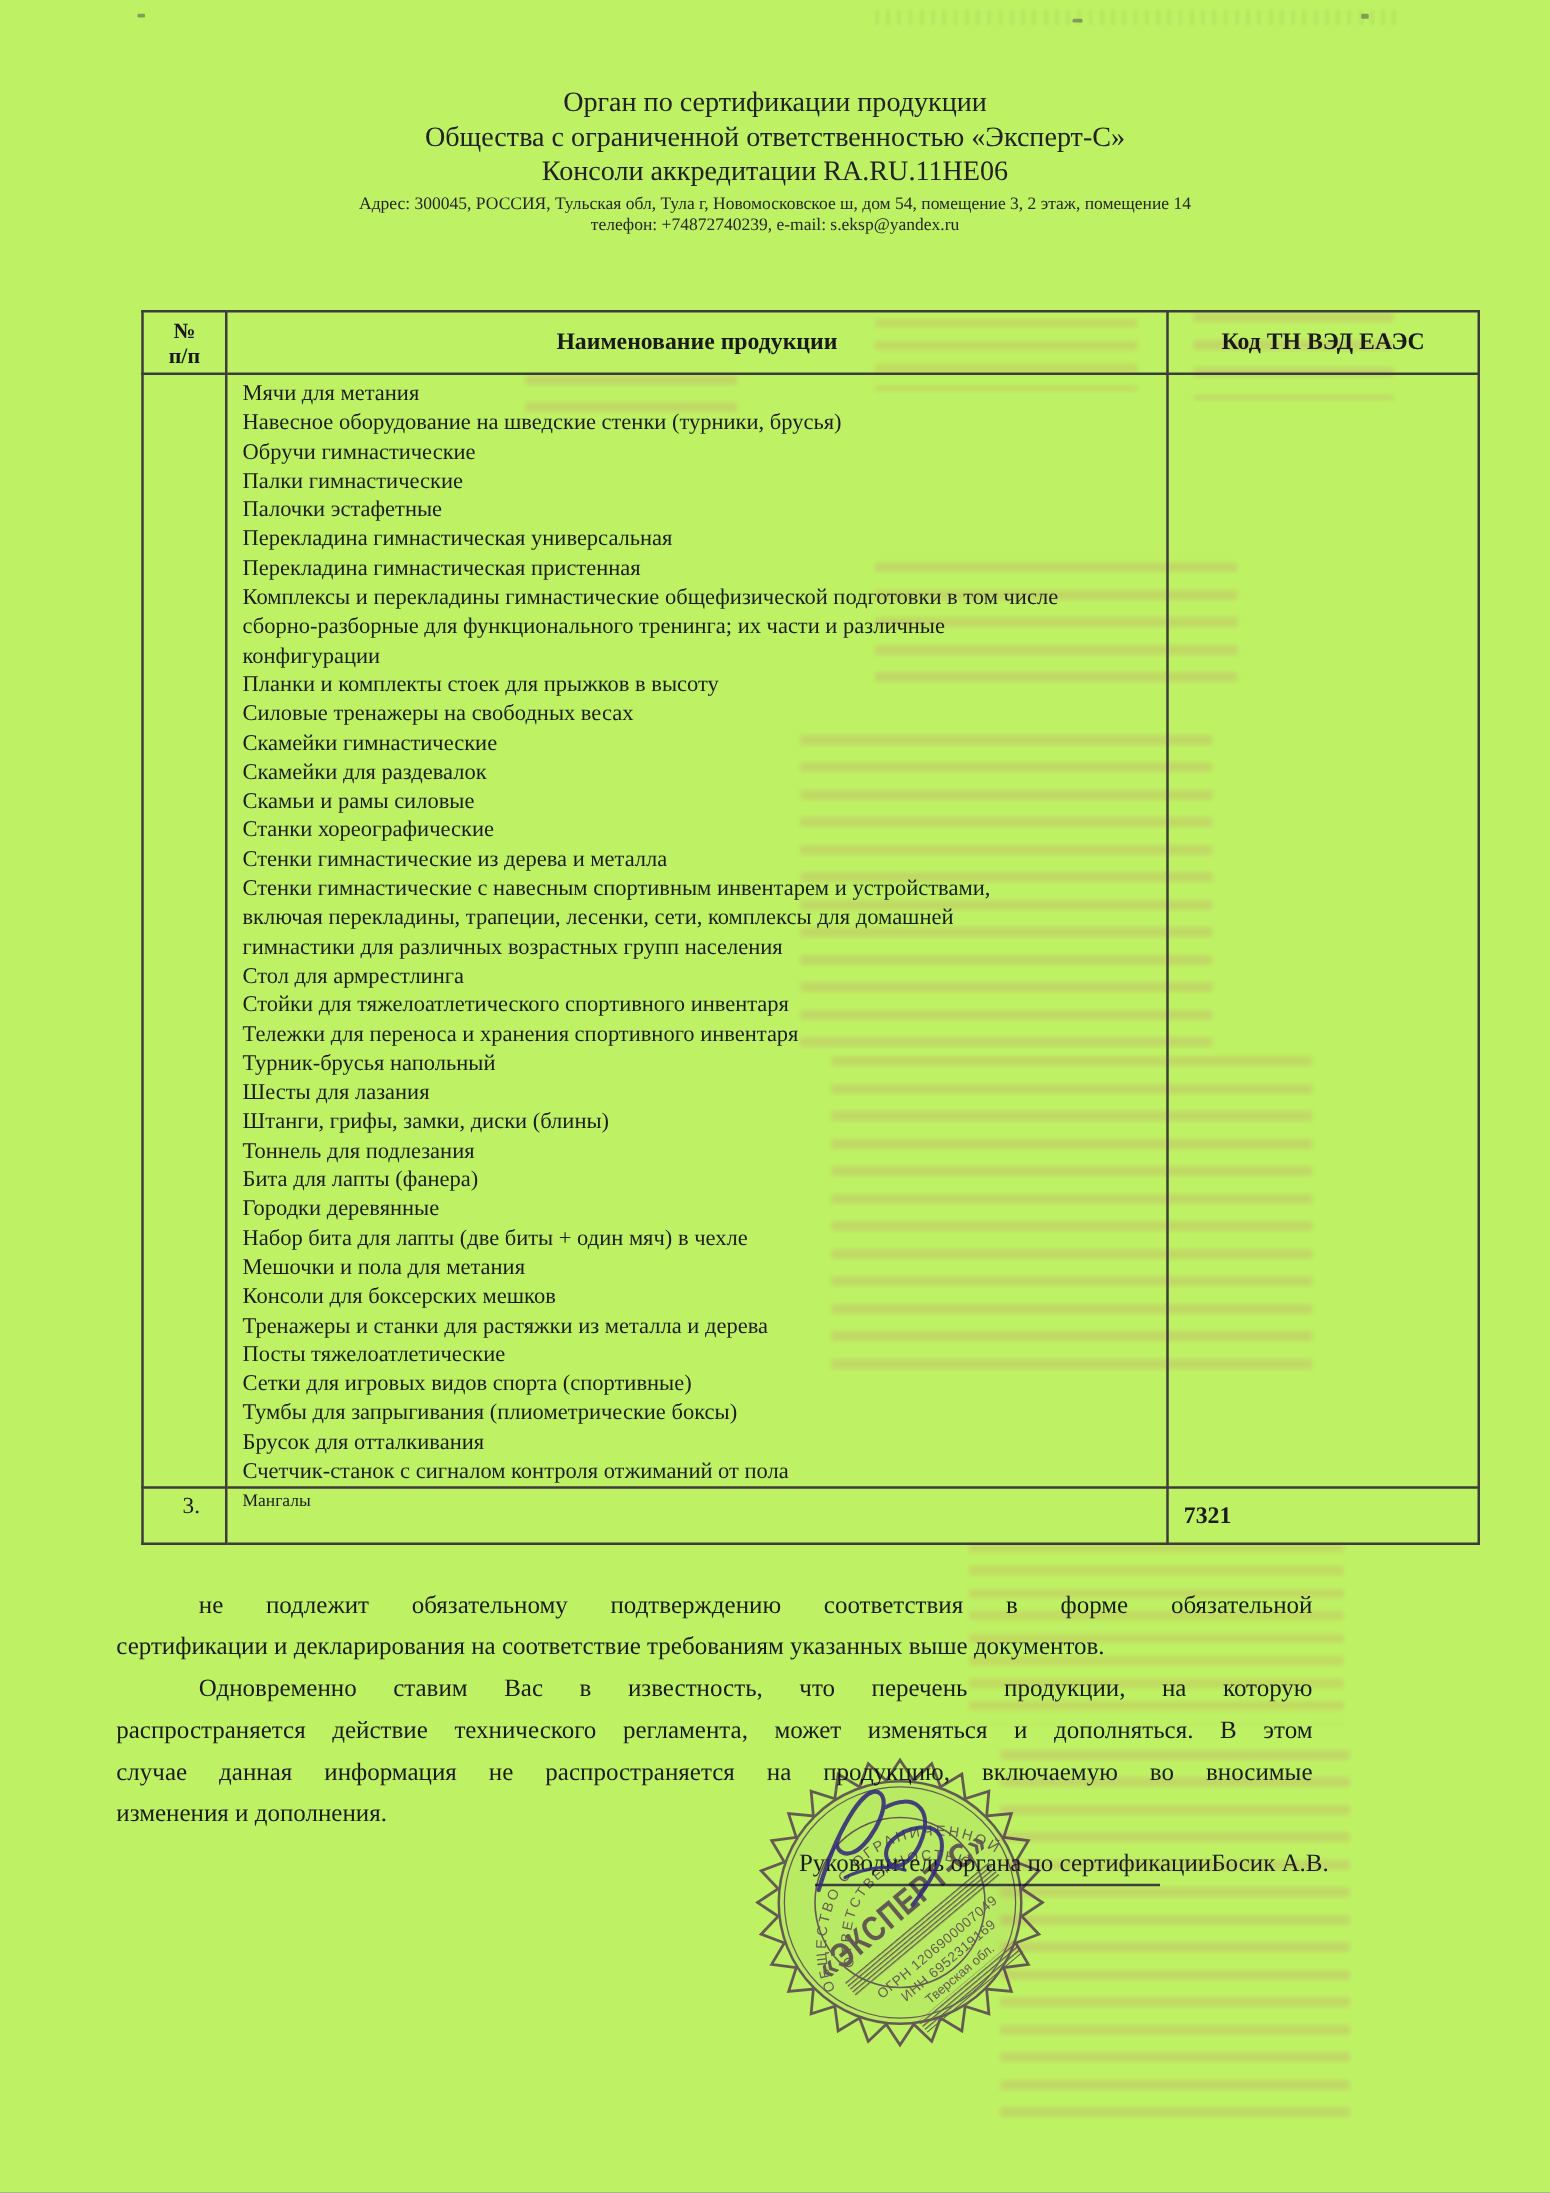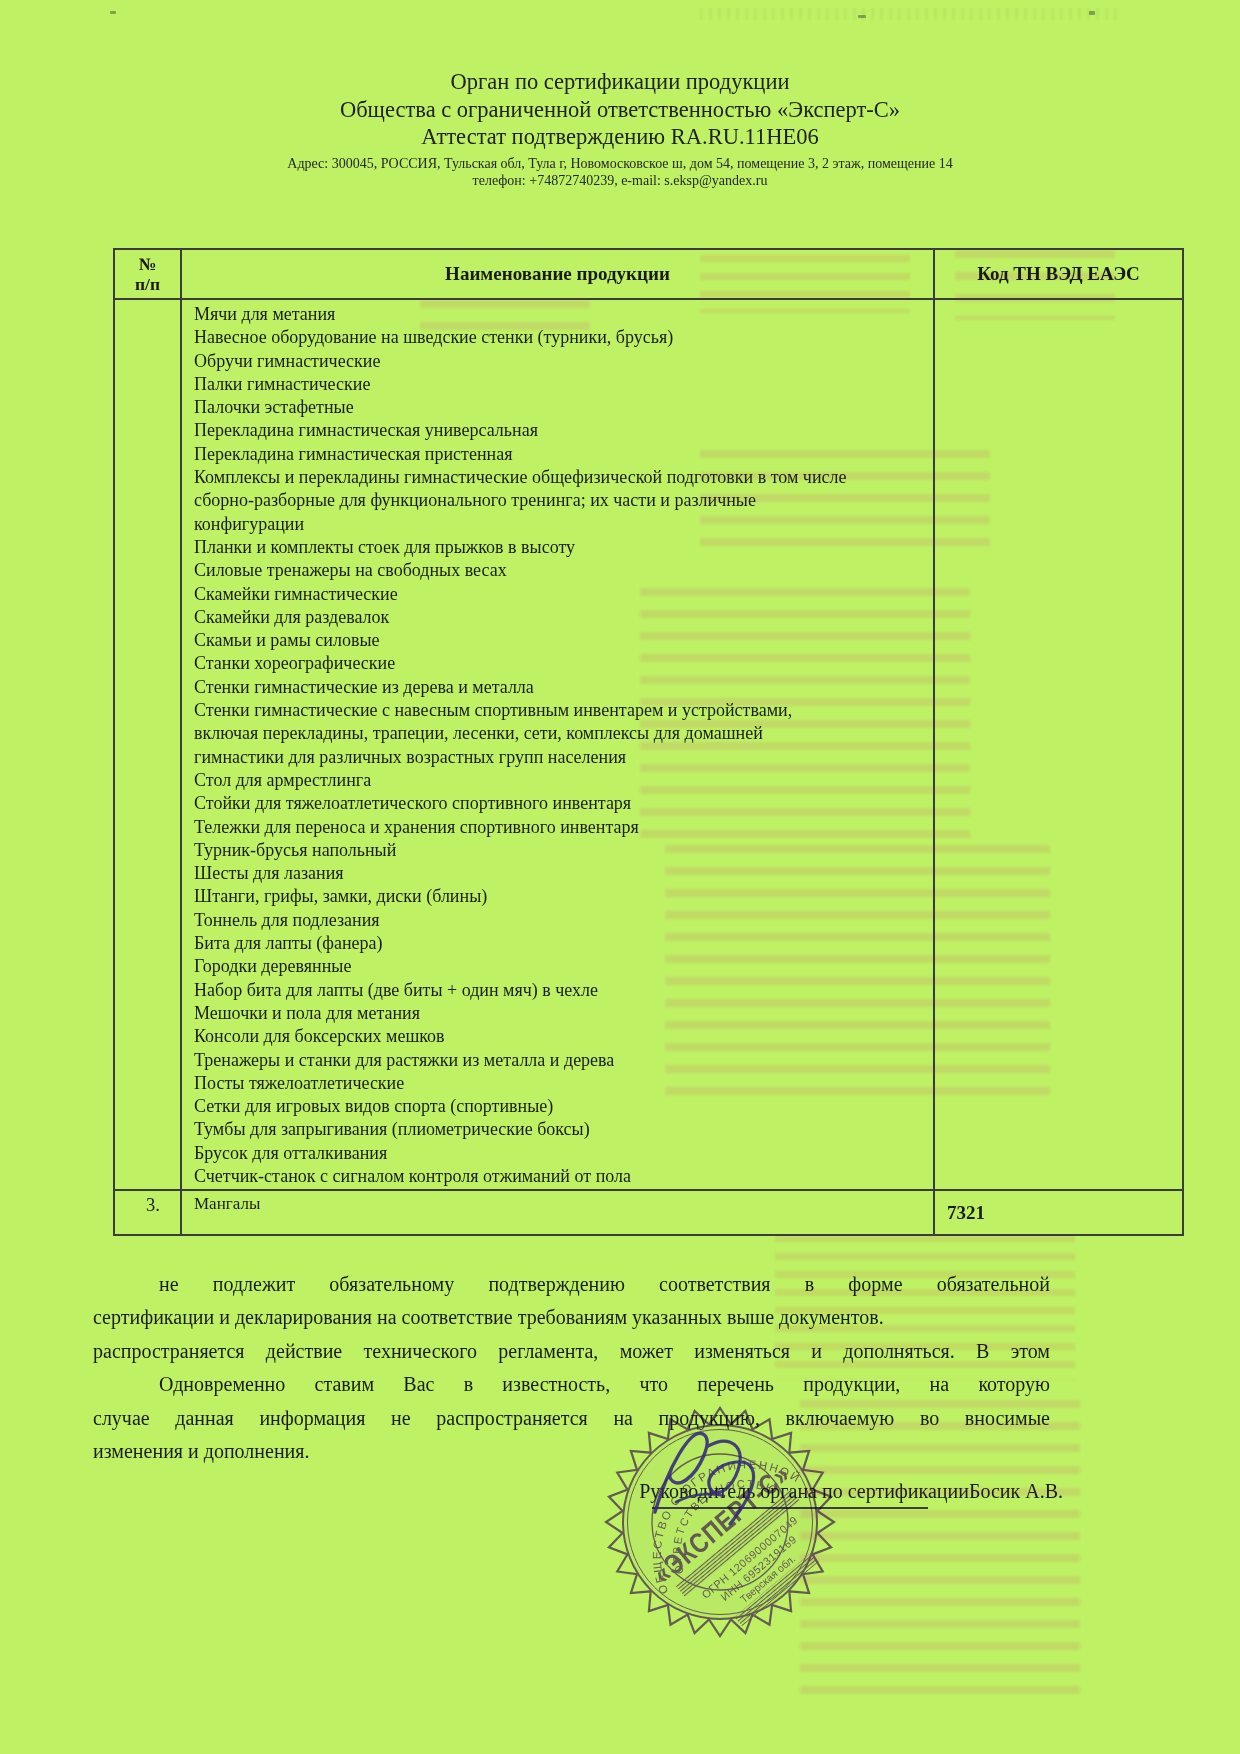--- a/index.html
+++ b/index.html
@@ -18,21 +18,21 @@
   .products-table th,.products-table td{border:2px solid #3c3c3c;padding-left:12px;}
   .products-table thead th{height:44px;font-size:19px;font-weight:bold;text-align:center;
         vertical-align:middle;padding:2px;color:#1a1a1a;}
   .th-num div{line-height:20px;font-size:17.5px;}
   .cell-num{vertical-align:top;text-align:center;font-size:18.5px;padding-top:4px;}
   .cell-items{vertical-align:top;padding:3px 0 0 12px;}
   .row-products .cell-items{height:886px;}
   .product-lines{width:660px;font-size:18px;line-height:23.3px;}
   .product-line{width:660px;}
   .row-mangals td{height:38px;}
-  .row-mangals .cell-items{padding-top:3px;font-size:17px;}
+  .row-mangals .cell-items{padding-top:3px;font-size:14px;}
   .cell-code{vertical-align:middle;font-size:19px;font-weight:bold;padding-left:60px;}
 
   
   .paragraphs{position:absolute;left:93px;top:1268px;width:957px;font-size:20px;
         line-height:33.4px;color:#1b1b1b;}
   .pline{text-align:justify;text-align-last:justify;}
   .pline.first{text-indent:66px;}
   .pline.last{text-align-last:left;}
 
   
@@ -73,21 +73,21 @@
   <div class="ghost" style="left:800px;top:1400px;width:280px;height:300px;"></div>
 
   <div class="smudge" style="left:700px;top:8px;width:420px;height:12px;"></div>
   <div class="speck" style="left:110px;top:11px;width:6px;height:3px;"></div>
   <div class="speck" style="left:858px;top:15px;width:8px;height:3px;"></div>
   <div class="speck" style="left:1089px;top:11px;width:6px;height:4px;"></div>
 
   <header class="doc-header">
     <div class="h-line">Орган по сертификации продукции</div>
     <div class="h-line">Общества с ограниченной ответственностью «Эксперт-С»</div>
-    <div class="h-line">Аттестат подтверждению RA.RU.11HE06</div>
+    <div class="h-line">Консоли аккредитации RA.RU.11HE06</div>
     <div class="h-addr">Адрес: 300045, РОССИЯ, Тульская обл, Тула г, Новомосковское ш, дом 54, помещение 3, 2 этаж, помещение 14</div>
     <div class="h-contact">телефон: +74872740239, e-mail: s.eksp@yandex.ru</div>
   </header>
 
   <table class="products-table">
     <colgroup>
         <col style="width:67px">
         <col style="width:753px">
         <col style="width:249px">
       </colgroup>
@@ -150,22 +150,22 @@
           <div class="product-line">Мангалы</div>
         </td>
         <td class="cell-code">7321</td>
       </tr>
     </tbody>
   </table>
 
   <div class="paragraphs">
     <div class="pline first">не подлежит обязательному подтверждению соответствия в форме обязательной</div>
     <div class="pline last">сертификации и декларирования на соответствие требованиям указанных выше документов.</div>
+    <div class="pline first">Одновременно ставим Вас в известность, что перечень продукции, на которую</div>
     <div class="pline">распространяется действие технического регламента, может изменяться и дополняться. В этом</div>
-    <div class="pline first">Одновременно ставим Вас в известность, что перечень продукции, на которую</div>
     <div class="pline">случае данная информация не распространяется на продукцию, включаемую во вносимые</div>
     <div class="pline last">изменения и дополнения.</div>
   </div>
 
   <div class="sign-row">
     <span>Руководитель органа по сертификации</span>
     <span>Босик А.В.</span>
   </div>
   <div class="sig-line"></div>
 

